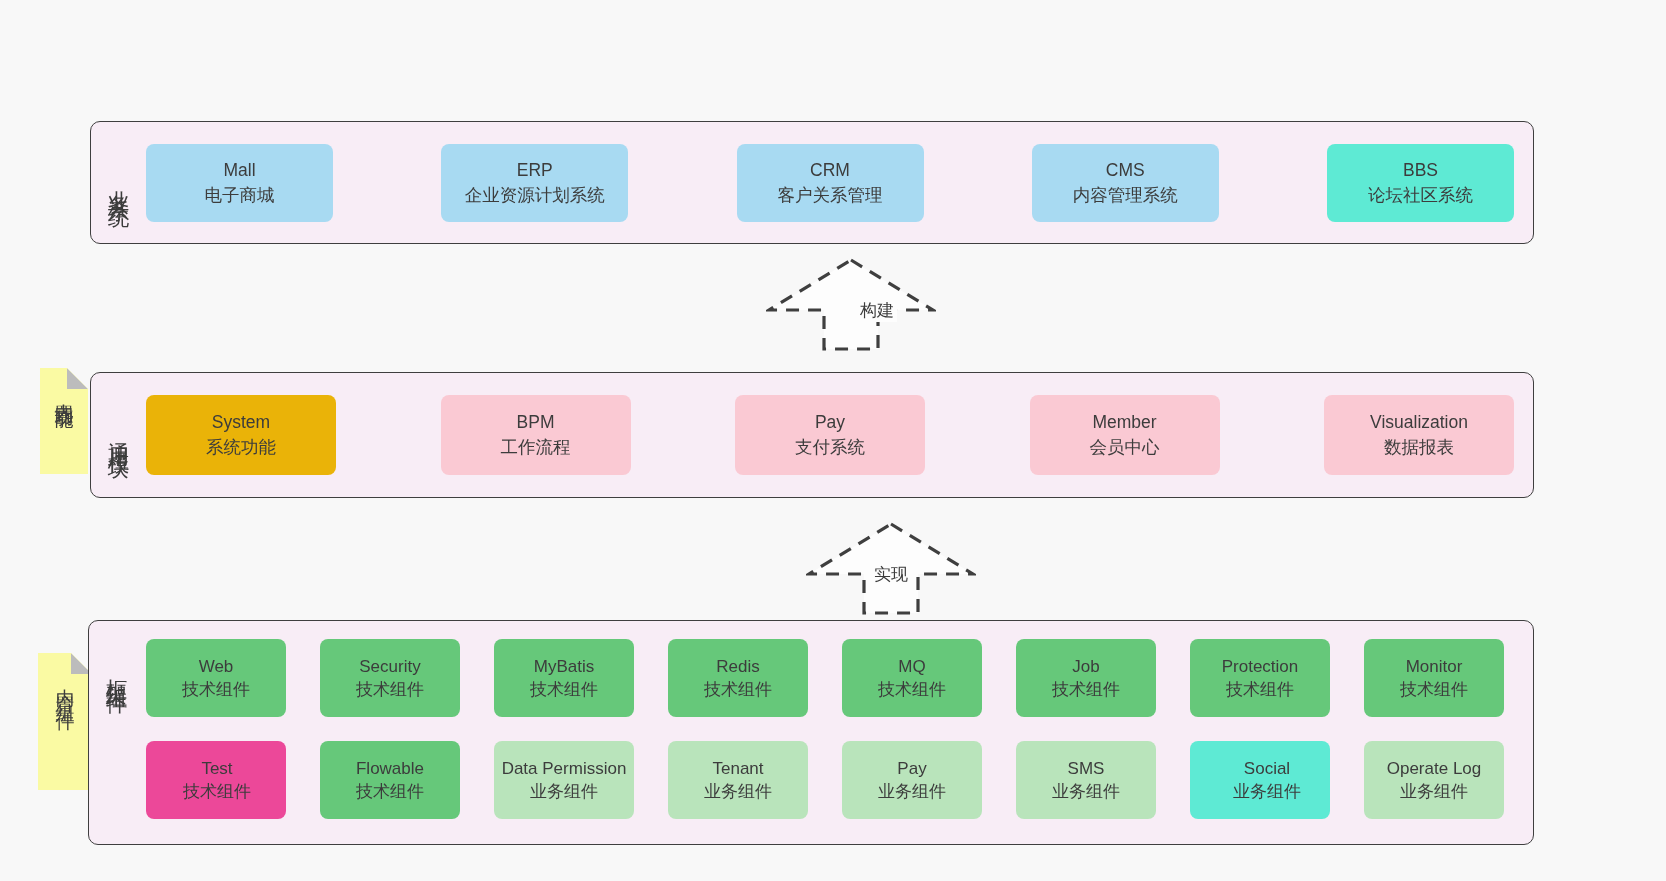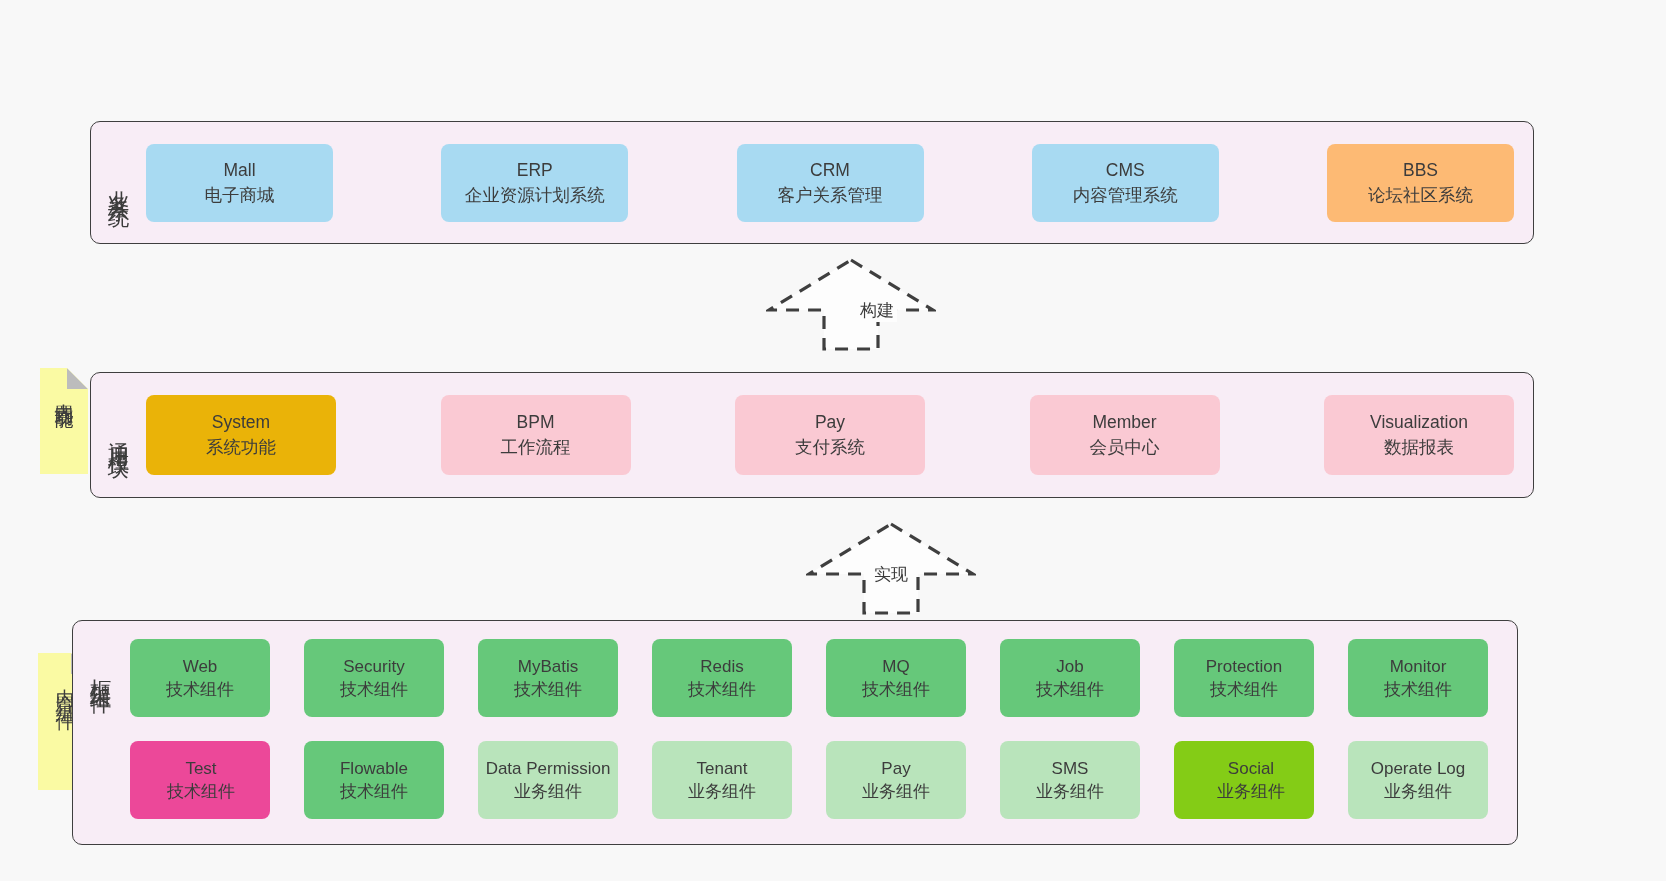--- a/index.html
+++ b/index.html
@@ -18,21 +18,21 @@
   
   .panel {
     position: absolute;
     background: var(--panel-bg);
     border: 1.5px solid var(--panel-border);
     border-radius: 10px;
     z-index: 1;
   }
   #sec0 { left: 90px;  top: 121px; width: 1442px; height: 121px; }
   #sec1 { left: 90px;  top: 372px; width: 1442px; height: 124px; }
-  #sec2 { left: 72px;  top: 620px; width: 1444px; height: 223px; }
+  #sec2 { left: 88px;  top: 620px; width: 1444px; height: 223px; }
 
   .v-label {
     position: absolute;
     left: 13px;
     top: 50%;
     transform: translateY(-50%);
     writing-mode: vertical-rl;
     text-orientation: upright;
     font-size: 21.5px;
     letter-spacing: 5px;
@@ -155,21 +155,21 @@
             <div class="box-desc">企业资源计划系统</div>
           </div>
           <div class="box" style="background: rgb(168, 218, 242);">
             <div class="box-name">CRM</div>
             <div class="box-desc">客户关系管理</div>
           </div>
           <div class="box" style="background: rgb(168, 218, 242);">
             <div class="box-name">CMS</div>
             <div class="box-desc">内容管理系统</div>
           </div>
-          <div class="box" style="background: #fdba74;">
+          <div class="box" style="background: #5eead4;">
             <div class="box-name">BBS</div>
             <div class="box-desc">论坛社区系统</div>
           </div>
         </div>
       </div>
   </section>
 
   <div class="arrow" id="arrow1">
     <svg viewBox="0 0 170 95">
       <polygon points="85,3 167,53 112,53 112,92 58,92 58,53 3,53"></polygon>
@@ -267,21 +267,21 @@
             <div class="box-desc">业务组件</div>
           </div>
           <div class="box" style="background: rgb(185, 228, 187);">
             <div class="box-name">Pay</div>
             <div class="box-desc">业务组件</div>
           </div>
           <div class="box" style="background: rgb(185, 228, 187);">
             <div class="box-name">SMS</div>
             <div class="box-desc">业务组件</div>
           </div>
-          <div class="box" style="background: #84cc16; padding-left: 20px;">
+          <div class="box" style="background: #5eead4; padding-left: 20px;">
             <div class="box-name">Social</div>
             <div class="box-desc">业务组件</div>
           </div>
           <div class="box" style="background: rgb(185, 228, 187);">
             <div class="box-name">Operate Log</div>
             <div class="box-desc">业务组件</div>
           </div>
         </div>
       </div>
   </section>

